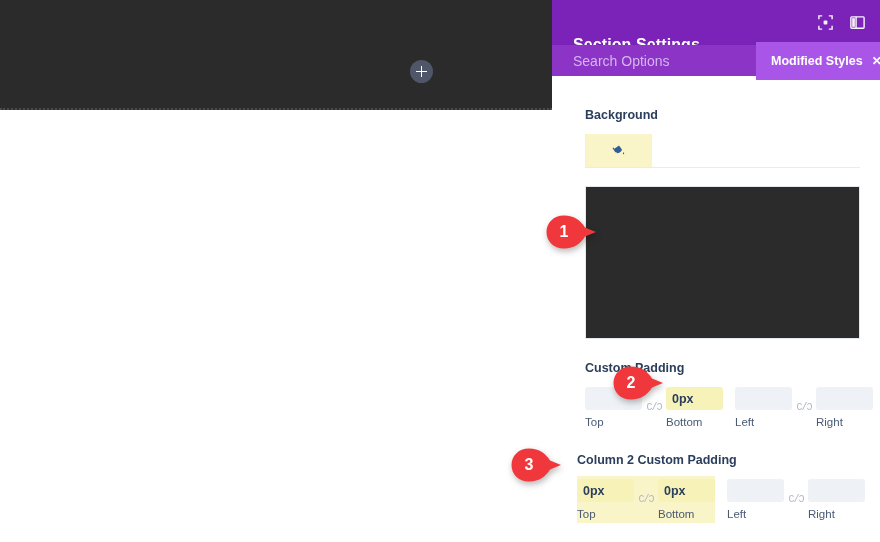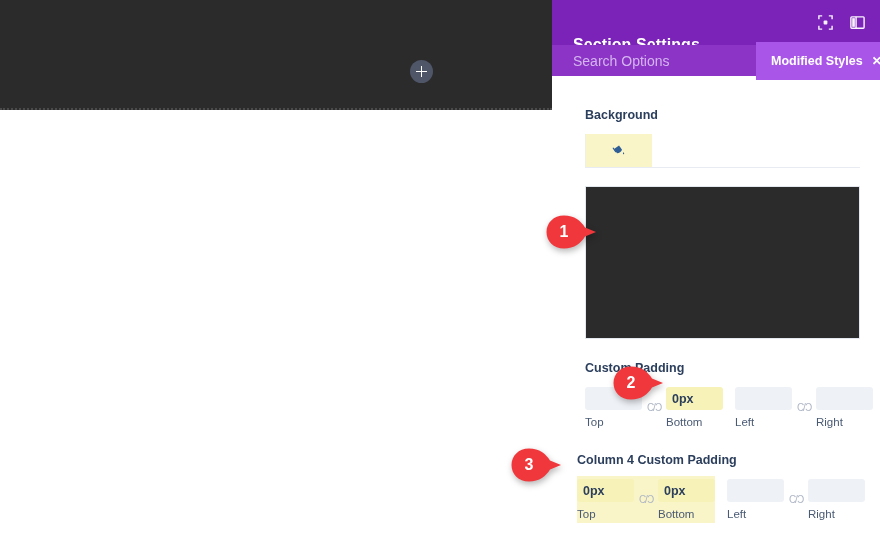--- a/index.html
+++ b/index.html
@@ -138,21 +138,21 @@
     font-family:"Liberation Sans",sans-serif;
     padding:0 6px;outline:none;
   }
   .pad-input.on-yellow{background:#f7f2b8;}
   .pad-label{
     font-size:11.5px;color:#4a5a73;margin-top:6px;white-space:nowrap;
   }
   .link-icon{
     width:24px;display:flex;align-items:center;justify-content:center;
     font-size:10px;color:#aeb6c4;letter-spacing:-1px;
-    height:23px;cursor:pointer;user-select:none;
+    height:23px;cursor:pointer;user-select:none;font-family:Liberation Mono, monospace;
   }
 
   
   .marker{
     position:absolute;width:52px;height:36px;
     filter:drop-shadow(1px 3px 3px rgba(0,0,0,.28));
     z-index:40;
   }
   .marker svg{display:block;width:52px;height:36px;}
   .marker span{
@@ -253,21 +253,21 @@
           <div class="pad-cell">
             <input class="pad-input" type="text" value="" style="">
             <div class="pad-label">Right</div>
           </div>
         </div>
 
       </div>
     </div>
 
     <div class="padding-block" style="margin-left:-8px;">
-      <div class="group-label">Column 4 Custom Padding</div>
+      <div class="group-label">Column 2 Custom Padding</div>
       <div class="padding-row">
 
         <div class="pad-pair highlight">
           <div class="pad-cell">
             <input class="pad-input on-yellow" type="text" value="0px" style="">
             <div class="pad-label">Top</div>
           </div>
           <div class="link-icon">C/Ɔ</div>
           <div class="pad-cell">
             <input class="pad-input on-yellow" type="text" value="0px" style="">

